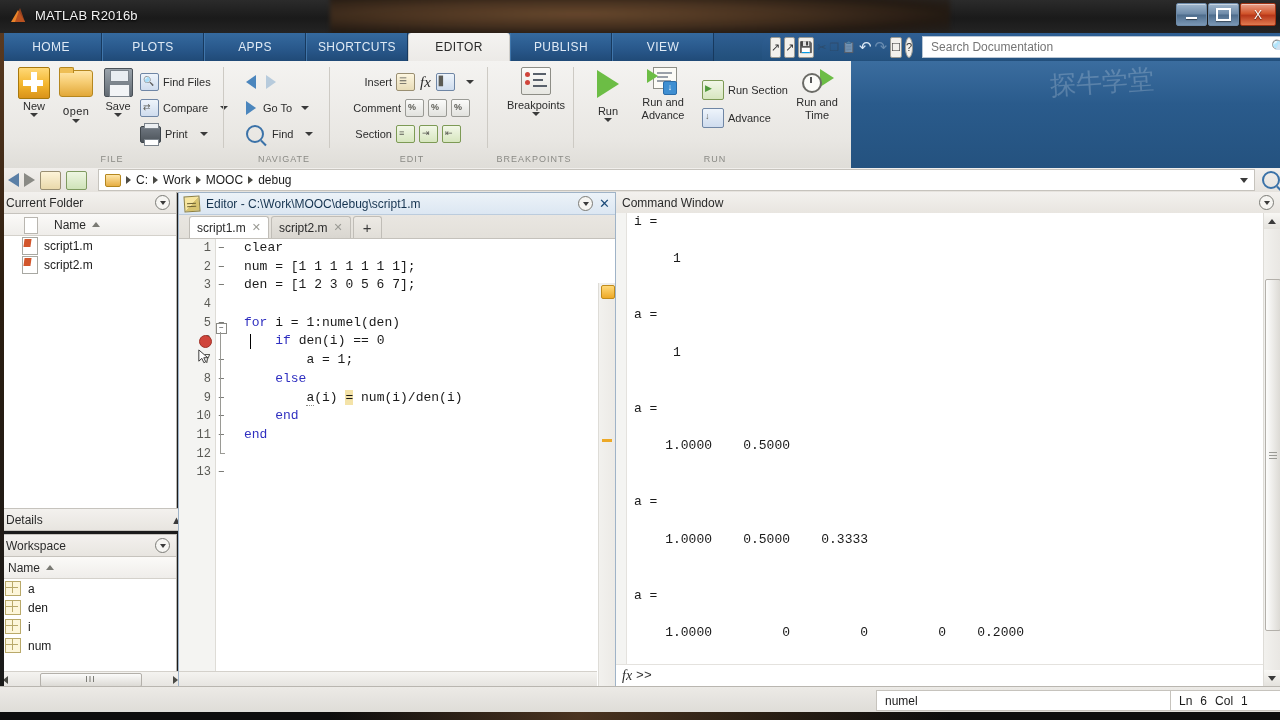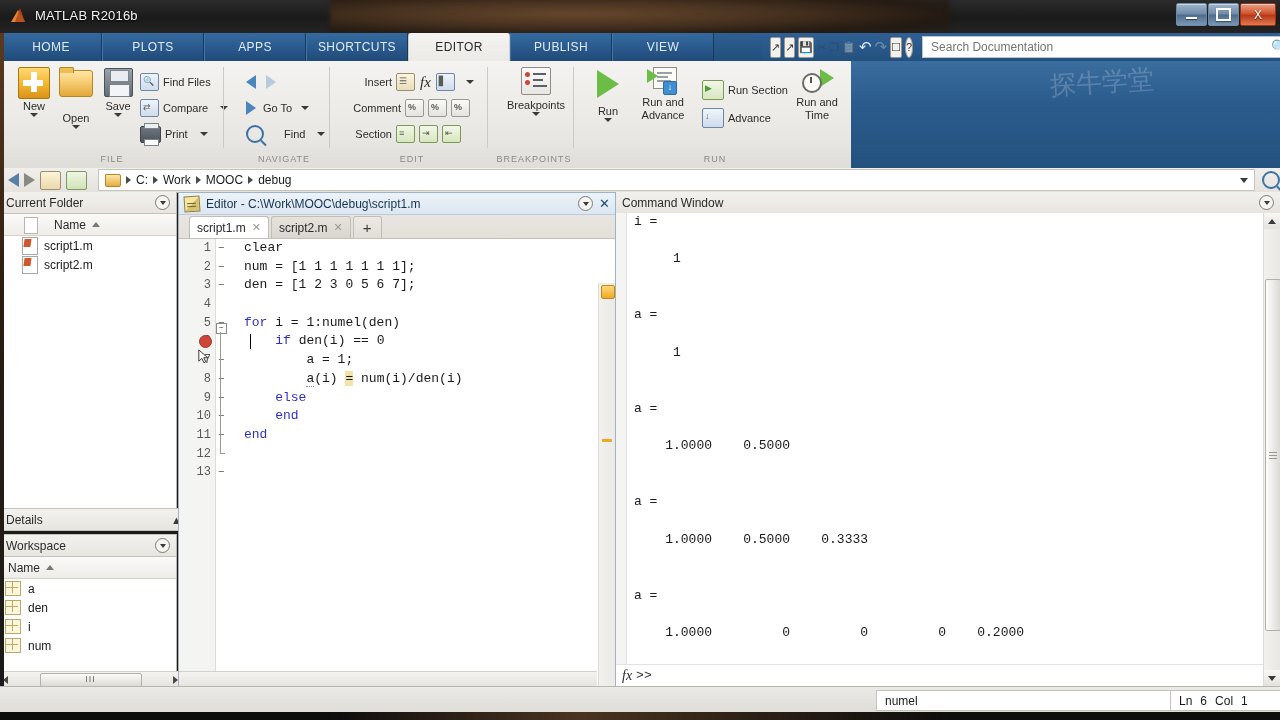--- a/index.html
+++ b/index.html
@@ -432,21 +432,21 @@
     <div class="ribbon-right-fill"></div>
 
     <div class="rgroup" style="left:0;width:224px;">
       <div class="bigbtn" style="left:6px;">
         <span class="i-plus"></span>
         <span class="cap">New</span>
         <span class="caret"></span>
       </div>
       <div class="bigbtn" style="left:48px;">
         <span class="i-folder" style="margin-top:3px;"></span>
-        <span class="cap" style="margin-top:14px;">Open</span>
+        <span class="cap" style="margin-top:8px;font-family:Liberation Mono, monospace;">Open</span>
         <span class="caret"></span>
       </div>
       <div class="bigbtn" style="left:90px;">
         <span class="i-save" style="margin-top:1px;"></span>
         <span class="cap" style="margin-top:2px;">Save</span>
         <span class="caret"></span>
       </div>
       <div class="smallrow" style="left:140px;top:10px;">
         <span class="mini blue">
             <span class="mk">🔍</span>
@@ -474,21 +474,21 @@
         <span class="arrow-l"></span>
         <span class="arrow-r" style="opacity:.35;margin-left:6px;"></span>
       </div>
       <div class="smallrow" style="left:8px;top:36px;">
         <span class="arrow-r"></span>
         <span style="margin-left:3px;">Go To</span>
         <span class="caret" style="margin-left:5px;"></span>
       </div>
       <div class="smallrow" style="left:8px;top:62px;">
         <span class="i-mag"></span>
-        <span style="margin-left:16px;">Find</span>
+        <span style="margin-left:4px;">Find</span>
         <span class="caret" style="margin-left:8px;"></span>
       </div>
       <div class="glabel">NAVIGATE</div>
       <div class="sep"></div>
     </div>
 
     <div class="rgroup" style="left:336px;width:152px;">
       <div class="smallrow" style="left:8px;top:10px;">
         <span style="width:48px;text-align:right;">Insert</span>
         <span class="mini">
@@ -723,22 +723,22 @@
           <div class="foldline" style="left:6px;top:93px;height:121px;"></div>
           <div class="foldfoot" style="left:6px;top:214px;"></div>
         </div>
         <div class="cl" style="padding-left:20px;"><span>clear</span></div>
         <div class="cl" style="padding-left:20px;"><span>num = [1 1 1 1 1 1 1];</span></div>
         <div class="cl" style="padding-left:20px;"><span>den = [1 2 3 0 5 6 7];</span></div>
         <div class="cl">&nbsp;</div>
         <div class="cl" style="padding-left:20px;"><span class="kw">for</span> i = 1:numel(den)</div>
         <div class="cl" style="padding-left:20px;position:relative;"><span class="caretbar" style="left:26px;top:2px;height:15px;"></span>    <span class="kw">if</span> den(i) == 0</div>
         <div class="cl" style="padding-left:20px;"><span>        a = 1;</span></div>
+        <div class="cl" style="padding-left:20px;">    <span class="kw">else</span></div>
         <div class="cl" style="padding-left:20px;">        <span class="ul-a">a</span>(i) <span class="eqhl">=</span> num(i)/den(i)</div>
-        <div class="cl" style="padding-left:20px;">    <span class="kw">else</span></div>
         <div class="cl" style="padding-left:20px;">    <span class="kw">end</span></div>
         <div class="cl" style="padding-left:20px;"><span class="kw">end</span></div>
         <div class="cl">&nbsp;</div>
       </div>
 
       <div class="ed-scroll">
         <span class="topmark"></span>
         <span class="tick" style="top:156px;"></span>
       </div>
     </div>

